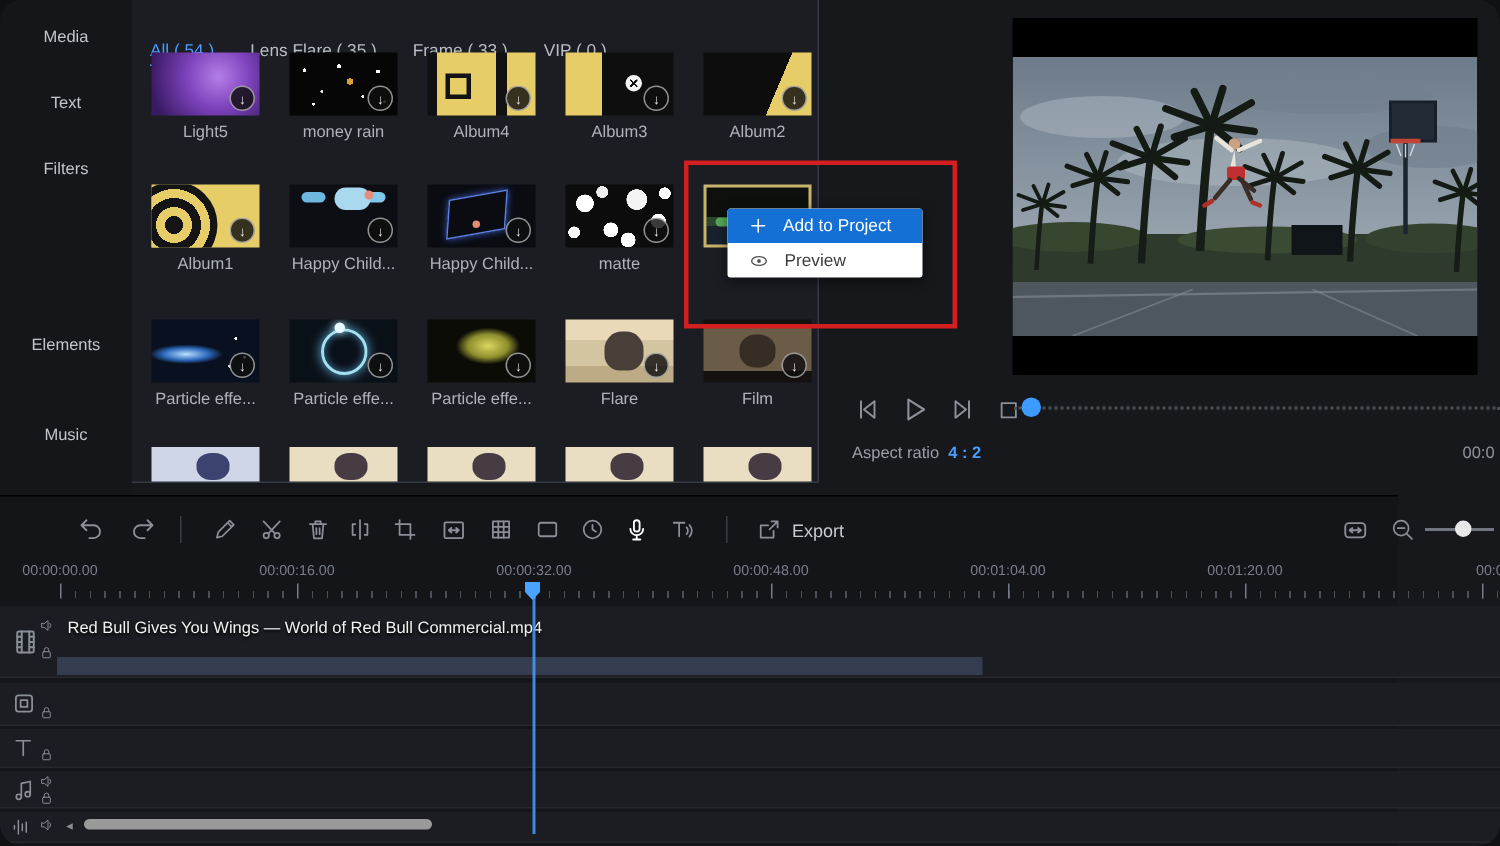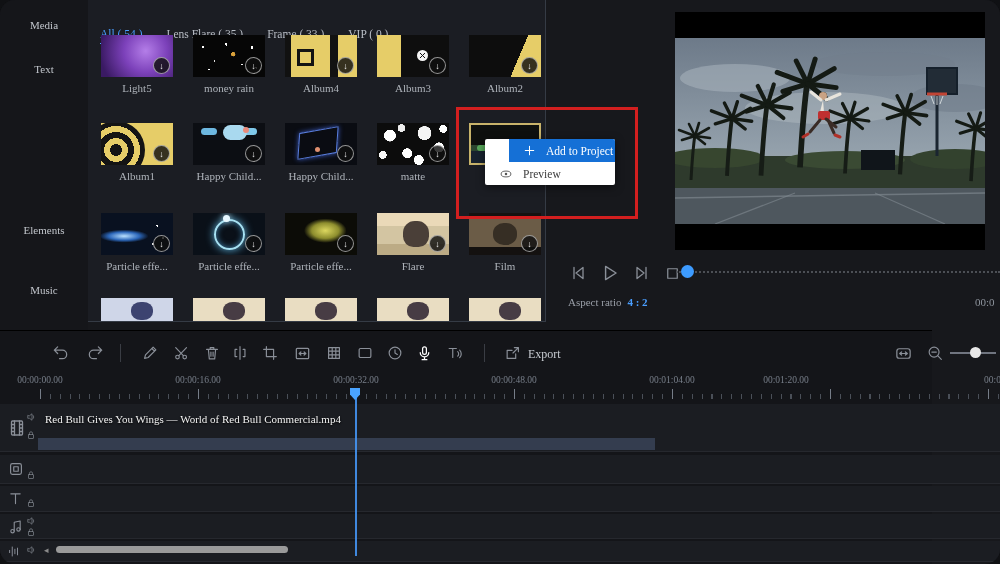--- a/index.html
+++ b/index.html
@@ -1,17 +1,17 @@
 <!DOCTYPE html>
 <html><head>
 <meta charset="utf-8">
 <style>
   html,body{margin:0;padding:0;background:#101114;}
   .app{position:relative;width:1000px;height:564px;background:#17181c;overflow:hidden;
-       font-family:Liberation Serif, serif;color:#c6cad1;font-size:11px;border-radius:15px;}
+       font-family:Liberation Sans, sans-serif;color:#c6cad1;font-size:11px;border-radius:15px;}
   .abs{position:absolute;}
   svg.ic{display:block;}
   .stk{fill:none;stroke:#8a8f98;stroke-width:1.3;stroke-linecap:round;stroke-linejoin:round;}
 
   
   .sidebar{left:0;top:0;width:88px;height:330px;background:#15161a;}
   .side-item{position:absolute;left:0;width:88px;height:44px;display:flex;align-items:center;
              justify-content:center;color:#c2c6cc;cursor:pointer;box-sizing:border-box;}
   .side-item.active{color:#4a9eff;border:1px solid #3d434e;border-right:none;background:#191b20;}
 
@@ -89,21 +89,21 @@
   .t-partial{background:linear-gradient(180deg,#e9ddc2 0 55%,#cbbf9f 55%);}
   .t-partial::before{left:30px;top:4px;width:22px;height:18px;border-radius:45%;background:#473c44;}
   .t-partial.blue{background:linear-gradient(180deg,#cfd6e8 0 55%,#9aa6c8 55%);}
   .t-partial.blue::before{background:#3c4370;}
 
   
   .menu{left:485px;top:139px;width:130px;background:#fff;border-radius:2px;z-index:30;
         box-shadow:0 2px 8px rgba(0,0,0,.5);overflow:hidden;}
   .menu-item{height:23px;display:flex;align-items:center;gap:10px;padding-left:14px;cursor:pointer;
              font-size:11.5px;color:#3c3c3c;}
-  .menu-item.primary{background:#1570d6;color:#fff;margin-left:24px;}
+  .menu-item.primary{background:#1570d6;color:#fff;}
   .redbox{left:456px;top:107px;width:176px;height:106px;border:3px solid #d31f1f;z-index:40;pointer-events:none;}
 
   
   .preview{left:546px;top:0;width:454px;height:330px;background:#17181c;}
   .vframe{position:absolute;left:129px;top:12px;width:310px;height:238px;background:#000;}
   .vcontent{position:absolute;left:0;top:26px;width:310px;height:186px;overflow:hidden;}
   .pctrl{position:absolute;top:262px;left:22px;display:flex;gap:9px;align-items:center;}
   .pbtn{width:22px;height:22px;display:flex;align-items:center;justify-content:center;cursor:pointer;}
   .seek{position:absolute;left:130px;top:271px;width:324px;border-top:2px dotted #4c4f55;}
   .seek-dot{position:absolute;left:135px;top:265px;width:13px;height:13px;border-radius:50%;
@@ -258,20 +258,23 @@
 </svg>
 
 <div class="app">
 
   <div class="abs sidebar">
     <div class="side-item" style="top:3px">
         <span>Media</span>
       </div>
     <div class="side-item" style="top:47px">
         <span>Text</span>
+      </div>
+    <div class="side-item" style="top:91px">
+        <span>Filters</span>
       </div>
     <div class="side-item" style="top:208px">
         <span>Elements</span>
       </div>
     <div class="side-item" style="top:268px">
         <span>Music</span>
       </div>
   </div>
 
   <div class="abs panel">
@@ -580,21 +583,21 @@
       </div>
     <div class="zoom-slider"></div>
     <div class="zoom-knob"></div>
 
     <div class="ruler">
       <div class="rlab" style="left:40px">00:00:00.00</div>
       <div class="rlab" style="left:198px">00:00:16.00</div>
       <div class="rlab" style="left:356px">00:00:32.00</div>
       <div class="rlab" style="left:514px">00:00:48.00</div>
       <div class="rlab" style="left:672px">00:01:04.00</div>
-      <div class="rlab" style="left:786px">00:01:20.00</div>
+      <div class="rlab" style="left:830px">00:01:20.00</div>
       <div class="rlab cut" style="left:984px">00:0</div>
       <div class="rticks"></div>
       <div class="rmaj" style="left:40px"></div>
       <div class="rmaj" style="left:198px"></div>
       <div class="rmaj" style="left:356px"></div>
       <div class="rmaj" style="left:514px"></div>
       <div class="rmaj" style="left:672px"></div>
       <div class="rmaj" style="left:830px"></div>
       <div class="rmaj" style="left:988px"></div>
     </div>

